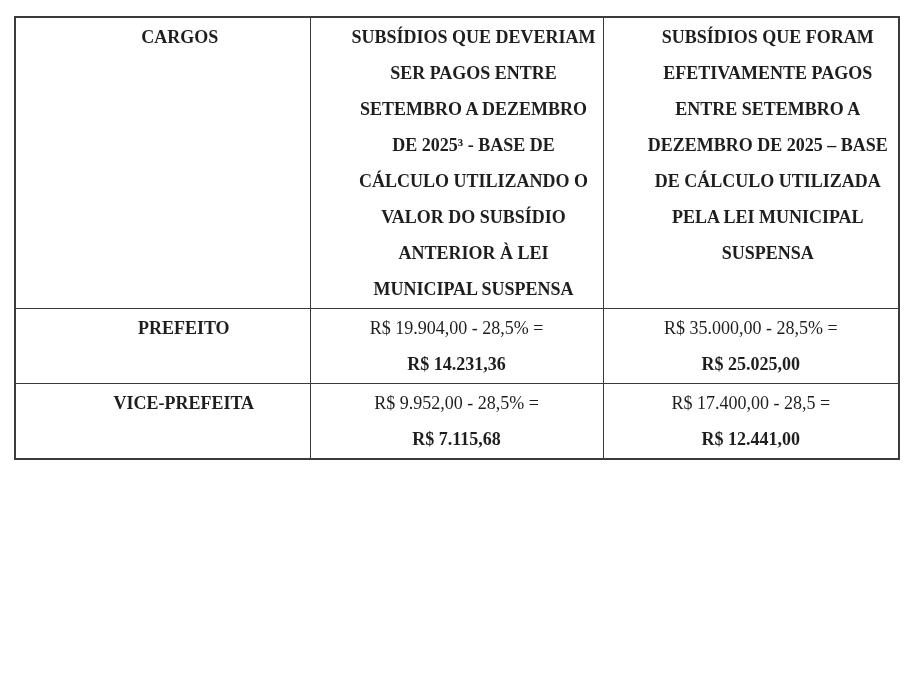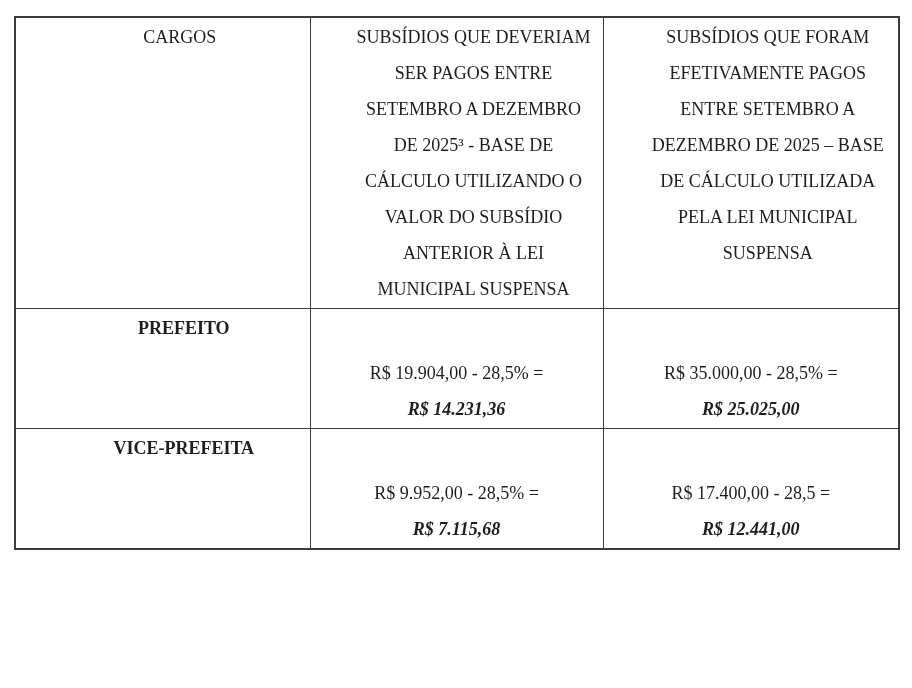--- a/index.html
+++ b/index.html
@@ -30,40 +30,38 @@
     vertical-align: top;
     text-align: center;
     padding: 1px 6px;
     font-size: 18px;
     line-height: 36px;
   }
   col.c1 { width: 295px; }
   col.c2 { width: 293px; }
   col.c3 { width: 296px; }
   th.header-cell {
-    font-weight: normal;
+    font-weight: bold;
     white-space: pre-line;
     padding-left: 40px;
   }
   td.cargo-cell {
     font-weight: bold;
     padding-left: 48px;
   }
   tr.data-row {
     height: 73px;
   }
   .calc-line {
     display: block;
     font-weight: normal;
-    margin-top: 45px;
   }
   .result-line {
     display: block;
     font-weight: bold;
-    font-style: italic;
   }
 </style>
 </head>
 <body>
 
 <div class="page">
   <table class="subsidios">
     <colgroup>
       <col class="c1">
       <col class="c2">

